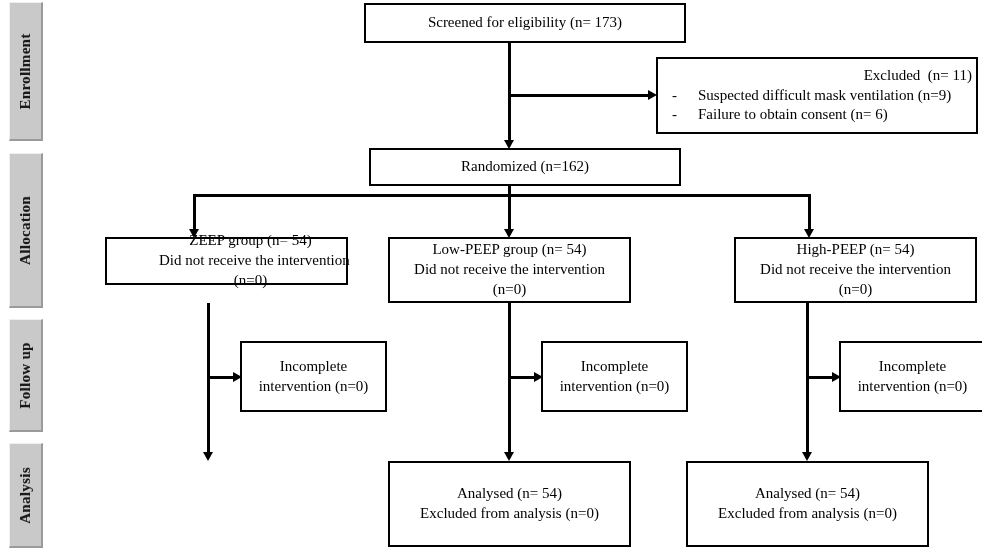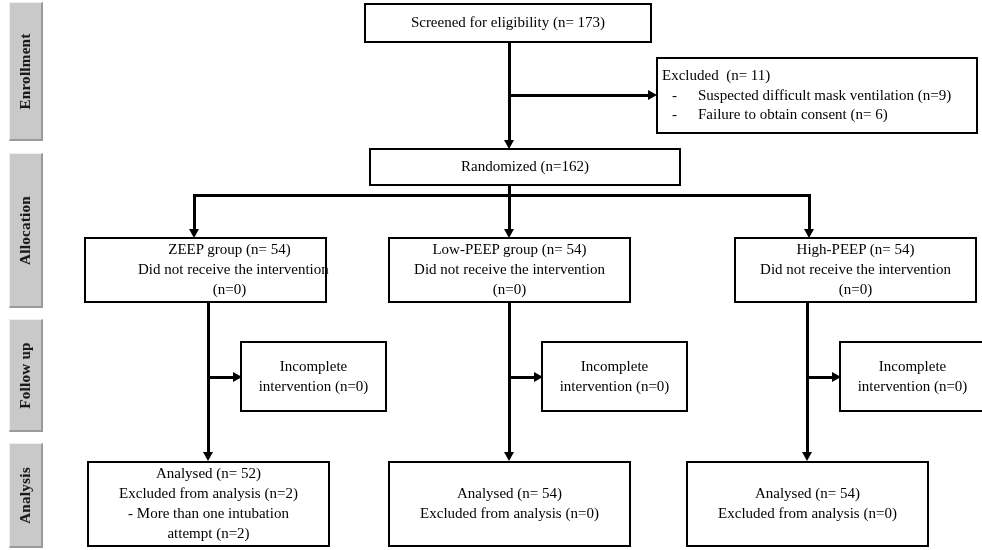--- a/index.html
+++ b/index.html
@@ -57,21 +57,21 @@
     padding: 0 4px;
     box-sizing: border-box;
   }
   .box .ln {
     display: block;
     font-size: 15px;
     line-height: 1.32;
     white-space: pre;
   }
   .box.leftlist .ln {
-    text-align: left;
+    text-align: right;
   }
   .box.leftlist .ln.bullet {
     text-align: left;
     padding-left: 10px;
   }
   .box.leftlist .ln.bullet .dash {
     display: inline-block;
     width: 26px;
   }
   
@@ -112,21 +112,21 @@
   </div>
 
   <div class="stage" style="left:9px; top:319px; width:34px; height:113px;">
     <span>Follow up</span>
   </div>
 
   <div class="stage" style="left:9px; top:443px; width:34px; height:105px;">
     <span>Analysis</span>
   </div>
 
-  <div class="box" style="left:364px; top:3px; width:288px; height:40px;">
+  <div class="box" style="left:364px; top:3px; width:322px; height:40px;">
     <div class="lines">
       <span class="ln">Screened for eligibility (n= 173)</span>
     </div>
   </div>
 
   <div class="vline" style="left:508px; top:43px; width:2.6px; height:100px;"></div>
   <div class="arrow-down" style="left:504px; top:140px;"></div>
 
   <div class="hline" style="left:508px; top:94px; width:142px; height:2.6px;"></div>
   <div class="arrow-right" style="left:648px; top:90px;"></div>
@@ -150,21 +150,21 @@
 
   <div class="vline" style="left:193px; top:194px; width:2.6px; height:38px;"></div>
   <div class="arrow-down" style="left:189px; top:229px;"></div>
 
   <div class="vline" style="left:508px; top:194px; width:2.6px; height:38px;"></div>
   <div class="arrow-down" style="left:504px; top:229px;"></div>
 
   <div class="vline" style="left:808px; top:194px; width:2.6px; height:38px;"></div>
   <div class="arrow-down" style="left:804px; top:229px;"></div>
 
-  <div class="box" style="left:84px; top:237px; width:243px; height:66px;padding-left:48px;">
+  <div class="box" style="left:105px; top:237px; width:243px; height:48px;padding-left:48px;">
     <div class="lines">
       <span class="ln">ZEEP group (n= 54)</span>
       <span class="ln">Did not receive the intervention</span>
       <span class="ln">(n=0)</span>
     </div>
   </div>
 
   <div class="box" style="left:388px; top:237px; width:243px; height:66px;justify-content:flex-end;">
     <div class="lines">
       <span class="ln">Low-PEEP group (n= 54)</span>
@@ -210,28 +210,20 @@
   <div class="hline" style="left:806px; top:376px; width:28px; height:2.6px;"></div>
   <div class="arrow-right" style="left:832px; top:372px;"></div>
 
   <div class="box" style="left:839px; top:341px; width:147px; height:71px;">
     <div class="lines">
       <span class="ln">Incomplete</span>
       <span class="ln">intervention (n=0)</span>
     </div>
   </div>
 
-  <div class="box" style="left:87px; top:461px; width:243px; height:86px;">
-    <div class="lines">
-      <span class="ln">Analysed (n= 52)</span>
-      <span class="ln">Excluded from analysis (n=2)</span>
-      <span class="ln">- More than one intubation</span>
-      <span class="ln">attempt (n=2)</span>
-    </div>
-  </div>
 
   <div class="box" style="left:388px; top:461px; width:243px; height:86px;">
     <div class="lines">
       <span class="ln">Analysed (n= 54)</span>
       <span class="ln">Excluded from analysis (n=0)</span>
     </div>
   </div>
 
   <div class="box" style="left:686px; top:461px; width:243px; height:86px;">
     <div class="lines">

